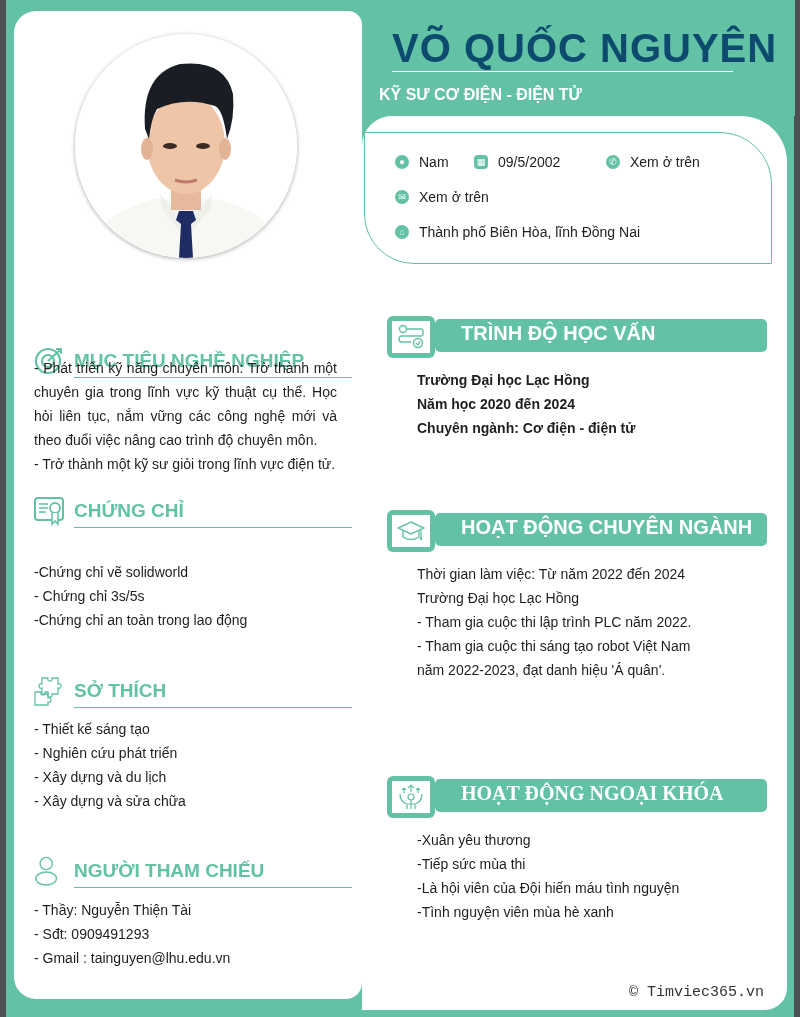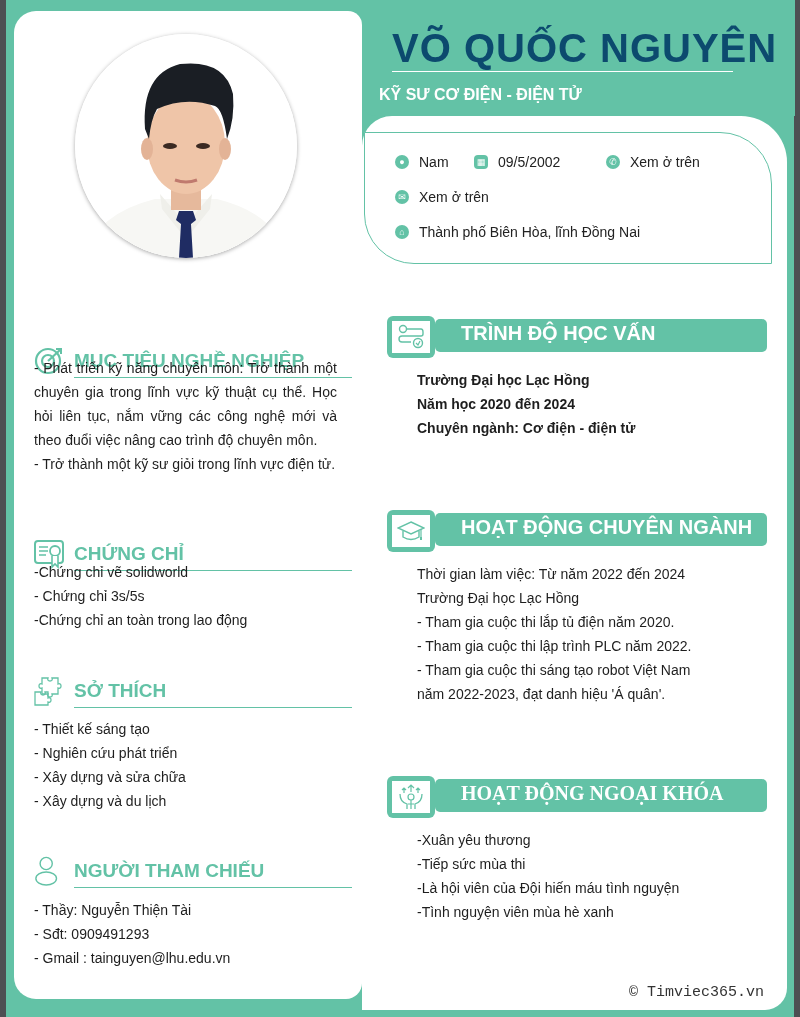--- a/index.html
+++ b/index.html
@@ -147,21 +147,21 @@
     <path d="M22 3 L27 3 L27 8" stroke="#63c2a6" stroke-width="2" fill="none"></path>
   </svg>
   <span class="label">MỤC TIÊU NGHỀ NGHIỆP</span>
   <div class="rule"></div>
 </div>
 <div class="body-text justify" style="left:34px; top:356px; width:303px;">
   <div>- Phát triển kỹ năng chuyên môn: Trở thành một chuyên gia trong lĩnh vực kỹ thuật cụ thể. Học hỏi liên tục, nắm vững các công nghệ mới và theo đuổi việc nâng cao trình độ chuyên môn.</div>
   <div style="text-align:left;">- Trở thành một kỹ sư giỏi trong lĩnh vực điện tử.</div>
 </div>
 
-<div class="sec-left-head" style="top:539px;">
+<div class="sec-left-head" style="top:496px;">
   <svg class="icon" viewBox="0 0 30 30">
     <rect x="1" y="2" width="28" height="22" rx="3" fill="none" stroke="#63c2a6" stroke-width="2"></rect>
     <path d="M5 8 H14 M5 12 H14 M5 16 H12" stroke="#63c2a6" stroke-width="1.6"></path>
     <circle cx="21" cy="12" r="5" fill="none" stroke="#63c2a6" stroke-width="1.8"></circle>
     <path d="M18 17 L18 28 L21 25 L24 28 L24 17" stroke="#63c2a6" stroke-width="1.6" fill="#fff"></path>
   </svg>
   <span class="label">CHỨNG CHỈ</span>
   <div class="rule"></div>
 </div>
 <div class="body-text" style="left:34px; top:560px;">
@@ -174,22 +174,22 @@
   <svg class="icon" viewBox="0 0 30 30">
     <path d="M8 2 H14 Q13 5 16 5 Q19 5 18 2 H24 V8 Q27 7 27 10 Q27 13 24 12 V18 H18 Q19 21 16 21 Q13 21 14 18 H8 V12 Q5 13 5 10 Q5 7 8 8 Z" fill="none" stroke="#63c2a6" stroke-width="1.3"></path>
     <path d="M1 16 H7 Q6 19 9 19 Q12 19 11 16 H14 V22 Q17 21 17 24 Q17 27 14 26 V29 H1 Z" fill="none" stroke="#63c2a6" stroke-width="1.3"></path>
   </svg>
   <span class="label">SỞ THÍCH</span>
   <div class="rule"></div>
 </div>
 <div class="body-text" style="left:34px; top:717px;">
   <div>- Thiết kế sáng tạo</div>
   <div>- Nghiên cứu phát triển</div>
+  <div>- Xây dựng và du lịch</div>
   <div>- Xây dựng và sửa chữa</div>
-  <div>- Xây dựng và du lịch</div>
 </div>
 
 <div class="sec-left-head" style="top:856px;">
   <svg class="icon" viewBox="0 0 30 32">
     <circle cx="12" cy="8" r="6.5" fill="none" stroke="#63c2a6" stroke-width="1.5"></circle>
     <ellipse cx="12" cy="24" rx="11" ry="7" fill="none" stroke="#63c2a6" stroke-width="1.5"></ellipse>
   </svg>
   <span class="label">NGƯỜI THAM CHIẾU</span>
   <div class="rule"></div>
 </div>
@@ -229,21 +229,20 @@
         <path d="M24 10 V18" stroke="#63c2a6" stroke-width="1.2"></path>
         <rect x="23" y="18" width="2" height="3" fill="#63c2a6"></rect>
       </svg>
     </div>
   </div>
   <span class="label">HOẠT ĐỘNG CHUYÊN NGÀNH</span>
 </div>
 <div class="body-text" style="left:417px; top:562px;">
   <div>Thời gian làm việc: Từ năm 2022 đến 2024</div>
   <div>Trường Đại học Lạc Hồng</div>
-  <div>- Tham gia cuộc thi lắp tủ điện năm 2020.</div>
   <div>- Tham gia cuộc thi lập trình PLC năm 2022.</div>
   <div>- Tham gia cuộc thi sáng tạo robot Việt Nam</div>
   <div>năm 2022-2023, đạt danh hiệu  'Á quân'.</div>
 </div>
 
 <div class="sec-right-head" style="top:776px;font-family:Liberation Serif, serif;">
   <div class="bar"></div>
   <div class="icon-box">
     <div class="inner">
       <svg width="28" height="26" viewBox="0 0 28 26">

